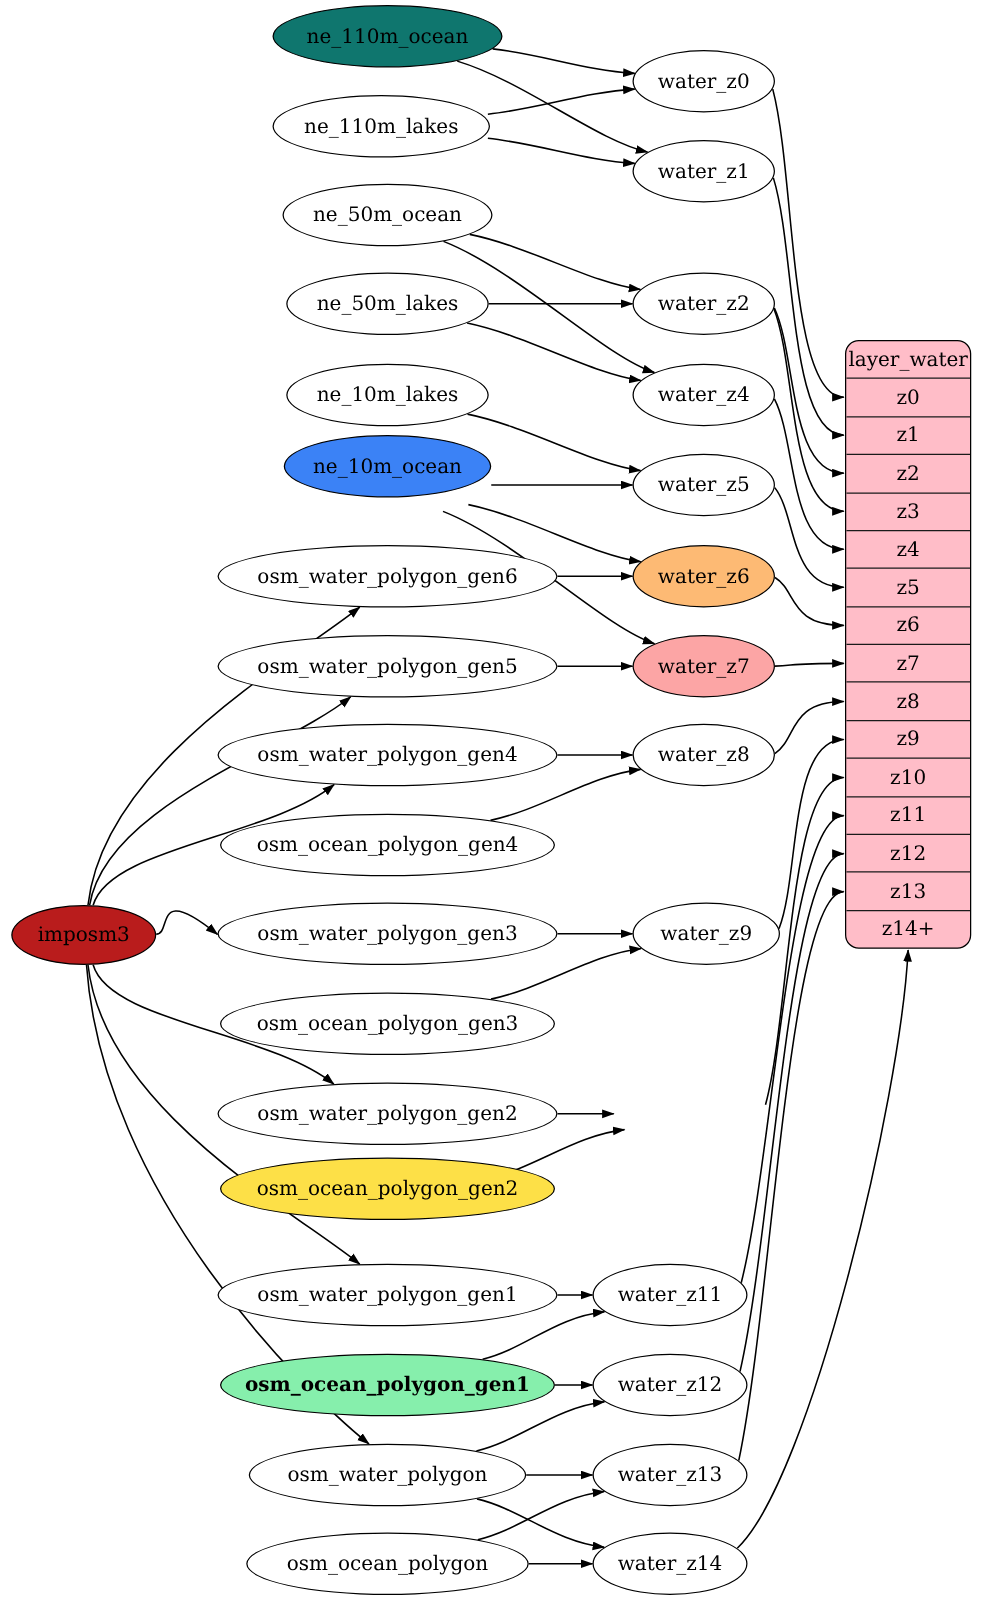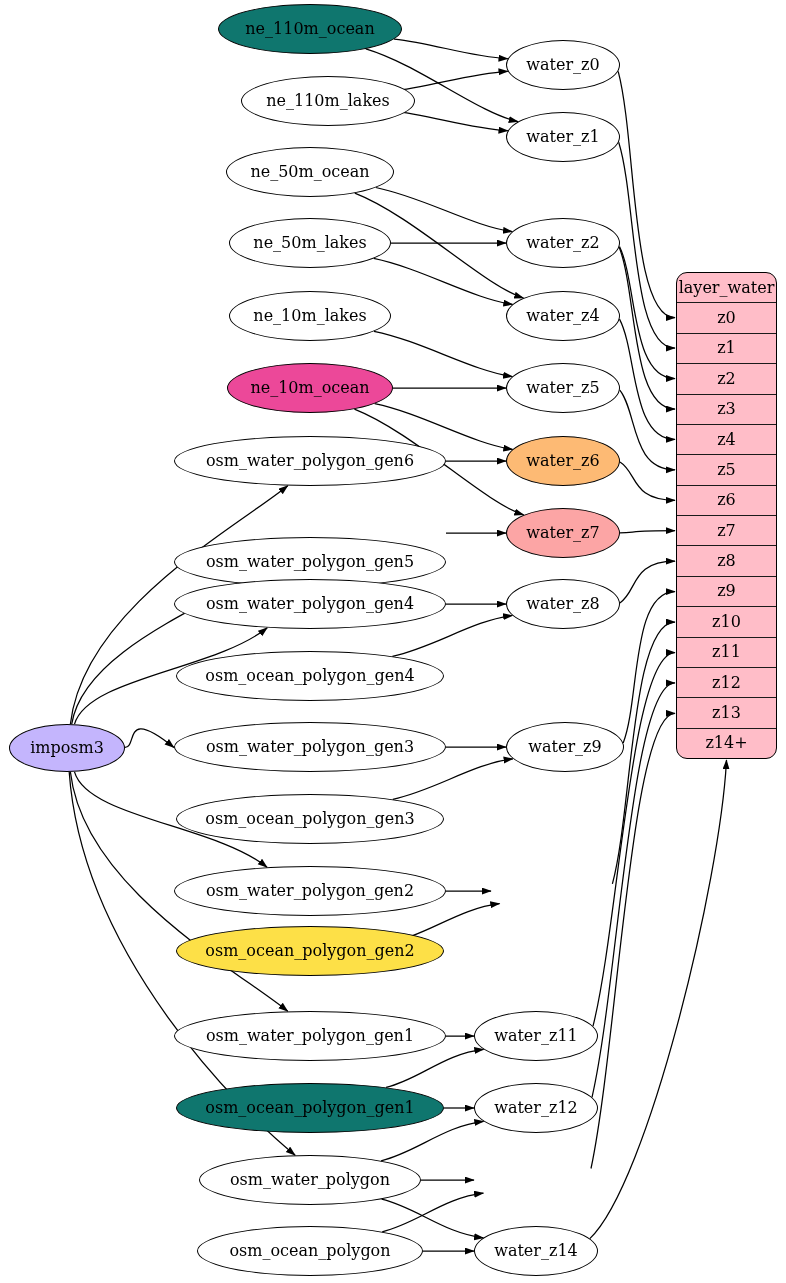--- a/index.html
+++ b/index.html
@@ -83,49 +83,50 @@
       <path class="edge" d="M620.0,532.9 C637.6,532.3 631.0,530.7 675.0,530.7" marker-end="url(#arrow)" stroke="#000000"></path>
       <path class="edge" d="M619.9,602.9 C637.6,591.2 631.0,561.2 675.0,561.2" marker-end="url(#arrow)" stroke="#000000"></path>
       <path class="edge" d="M623.2,742.9 C639.8,700.6 631.0,591.6 675.0,591.6" marker-end="url(#arrow)" stroke="#000000"></path>
       <path class="edge" d="M612.4,883.8 C632.4,810.5 631.0,622.0 675.0,622.0" marker-end="url(#arrow)" stroke="#000000"></path>
       <path class="edge" d="M593.0,1026.2 C619.2,921.5 631.0,652.5 675.0,652.5" marker-end="url(#arrow)" stroke="#000000"></path>
       <path class="edge" d="M592.0,1097.3 C618.6,981.3 631.0,682.9 675.0,682.9" marker-end="url(#arrow)" stroke="#000000"></path>
       <path class="edge" d="M591.0,1168.5 C617.9,1041.0 631.0,713.3 675.0,713.3" marker-end="url(#arrow)" stroke="#000000"></path>
       <path class="edge" d="M589.8,1238.6 C647.8,1183.6 720.5,880.0 726.5,760.0" marker-end="url(#arrow)" stroke="#000000"></path>
     </svg>
     <div class="node" style="left: 218px; top: 4px; width: 184px; height: 50px; background: #0f766e; border-color: rgb(0, 0, 0);">ne_110m_ocean</div>
-    <div class="node" style="left: 241px; top: 76px; width: 174px; height: 50px; background: rgb(255, 255, 255); border-color: rgb(0, 0, 0);">ne_110m_lakes</div>
+    <div class="node" style="left: 218px; top: 76px; width: 174px; height: 50px; background: rgb(255, 255, 255); border-color: rgb(0, 0, 0);">ne_110m_lakes</div>
     <div class="node" style="left: 226px; top: 147px; width: 168px; height: 50px; background: rgb(255, 255, 255); border-color: rgb(0, 0, 0);">ne_50m_ocean</div>
     <div class="node" style="left: 229px; top: 218px; width: 162px; height: 50px; background: rgb(255, 255, 255); border-color: rgb(0, 0, 0);">ne_50m_lakes</div>
     <div class="node" style="left: 229px; top: 291px; width: 162px; height: 50px; background: rgb(255, 255, 255); border-color: rgb(0, 0, 0);">ne_10m_lakes</div>
-    <div class="node" style="left: 227px; top: 363px; width: 166px; height: 50px; background: #ec4899; border-color: rgb(0, 0, 0);">ne_10m_ocean</div>
+    <div class="node" style="left: 227px; top: 348px; width: 166px; height: 50px; background: #3b82f6; border-color: rgb(0, 0, 0);">ne_10m_ocean</div>
     <div class="node" style="left: 174px; top: 436px; width: 272px; height: 50px; background: rgb(255, 255, 255); border-color: rgb(0, 0, 0);">osm_water_polygon_gen6</div>
-    <div class="node" style="left: 174px; top: 537px; width: 272px; height: 50px; background: rgb(255, 255, 255); border-color: rgb(0, 0, 0);">osm_water_polygon_gen5</div>
+    <div class="node" style="left: 174px; top: 508px; width: 272px; height: 50px; background: rgb(255, 255, 255); border-color: rgb(0, 0, 0);">osm_water_polygon_gen5</div>
     <div class="node" style="left: 174px; top: 579px; width: 272px; height: 50px; background: rgb(255, 255, 255); border-color: rgb(0, 0, 0);">osm_water_polygon_gen4</div>
     <div class="node" style="left: 176px; top: 651px; width: 268px; height: 50px; background: rgb(255, 255, 255); border-color: rgb(0, 0, 0);">osm_ocean_polygon_gen4</div>
     <div class="node" style="left: 174px; top: 722px; width: 272px; height: 50px; background: rgb(255, 255, 255); border-color: rgb(0, 0, 0);">osm_water_polygon_gen3</div>
     <div class="node" style="left: 176px; top: 794px; width: 268px; height: 50px; background: rgb(255, 255, 255); border-color: rgb(0, 0, 0);">osm_ocean_polygon_gen3</div>
     <div class="node" style="left: 174px; top: 866px; width: 272px; height: 50px; background: rgb(255, 255, 255); border-color: rgb(0, 0, 0);">osm_water_polygon_gen2</div>
     <div class="node" style="left: 176px; top: 926px; width: 268px; height: 50px; background: #fde047; border-color: rgb(0, 0, 0);">osm_ocean_polygon_gen2</div>
     <div class="node" style="left: 174px; top: 1011px; width: 272px; height: 50px; background: rgb(255, 255, 255); border-color: rgb(0, 0, 0);">osm_water_polygon_gen1</div>
-    <div class="node" style="left: 176px; top: 1083px; width: 268px; height: 50px; background: #0f766e; border-color: rgb(0, 0, 0);">osm_ocean_polygon_gen1</div>
+    <div class="node" style="left: 176px; top: 1083px; width: 268px; height: 50px; background: #86efac; border-color: rgb(0, 0, 0); font-weight: bold;">osm_ocean_polygon_gen1</div>
     <div class="node" style="left: 199px; top: 1155px; width: 222px; height: 50px; background: rgb(255, 255, 255); border-color: rgb(0, 0, 0);">osm_water_polygon</div>
     <div class="node" style="left: 197px; top: 1226px; width: 226px; height: 50px; background: rgb(255, 255, 255); border-color: rgb(0, 0, 0);">osm_ocean_polygon</div>
-    <div class="node" style="left: 9px; top: 724px; width: 116px; height: 48px; background: #c4b5fd; border-color: rgb(0, 0, 0);">imposm3</div>
+    <div class="node" style="left: 9px; top: 724px; width: 116px; height: 48px; background: #b91c1c; border-color: rgb(0, 0, 0);">imposm3</div>
     <div class="node" style="left: 506px; top: 40px; width: 114px; height: 50px; background: rgb(255, 255, 255); border-color: rgb(0, 0, 0);">water_z0</div>
     <div class="node" style="left: 506px; top: 112px; width: 114px; height: 50px; background: rgb(255, 255, 255); border-color: rgb(0, 0, 0);">water_z1</div>
     <div class="node" style="left: 506px; top: 218px; width: 114px; height: 50px; background: rgb(255, 255, 255); border-color: rgb(0, 0, 0);">water_z2</div>
     <div class="node" style="left: 506px; top: 291px; width: 114px; height: 50px; background: rgb(255, 255, 255); border-color: rgb(0, 0, 0);">water_z4</div>
     <div class="node" style="left: 506px; top: 363px; width: 114px; height: 50px; background: rgb(255, 255, 255); border-color: rgb(0, 0, 0);">water_z5</div>
     <div class="node" style="left: 506px; top: 436px; width: 114px; height: 50px; background: #fdba74; border-color: rgb(0, 0, 0);">water_z6</div>
     <div class="node" style="left: 506px; top: 508px; width: 114px; height: 50px; background: #fca5a5; border-color: rgb(0, 0, 0);">water_z7</div>
     <div class="node" style="left: 506px; top: 579px; width: 114px; height: 50px; background: rgb(255, 255, 255); border-color: rgb(0, 0, 0);">water_z8</div>
     <div class="node" style="left: 506px; top: 722px; width: 118px; height: 50px; background: rgb(255, 255, 255); border-color: rgb(0, 0, 0);">water_z9</div>
     <div class="node" style="left: 474px; top: 1011px; width: 124px; height: 50px; background: rgb(255, 255, 255); border-color: rgb(0, 0, 0);">water_z11</div>
     <div class="node" style="left: 474px; top: 1083px; width: 124px; height: 50px; background: rgb(255, 255, 255); border-color: rgb(0, 0, 0);">water_z12</div>
+    <div class="node" style="left: 474px; top: 1155px; width: 124px; height: 50px; background: rgb(255, 255, 255); border-color: rgb(0, 0, 0);">water_z13</div>
     <div class="node" style="left: 474px; top: 1226px; width: 124px; height: 50px; background: rgb(255, 255, 255); border-color: rgb(0, 0, 0);">water_z14</div>
     <div class="record-table" style="left: 676px; top: 272px; width: 101px; height: 487px; background: rgb(255, 189, 200);">
       <div class="record-cell">layer_water</div>
       <div class="record-cell">z0</div>
       <div class="record-cell">z1</div>
       <div class="record-cell">z2</div>
       <div class="record-cell">z3</div>
       <div class="record-cell">z4</div>
       <div class="record-cell">z5</div>
       <div class="record-cell">z6</div>

